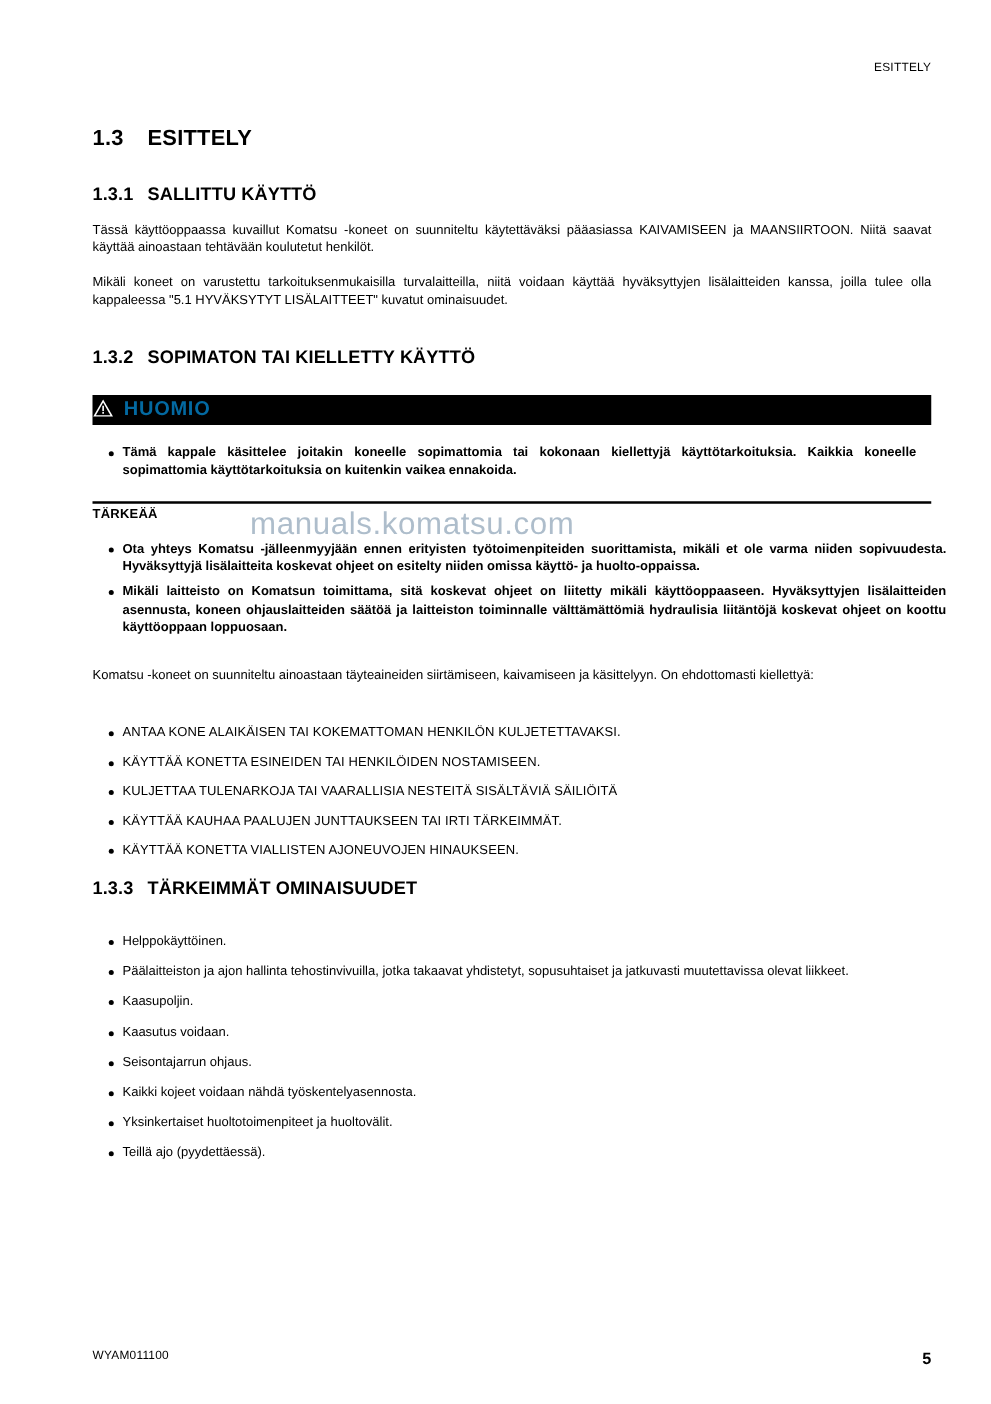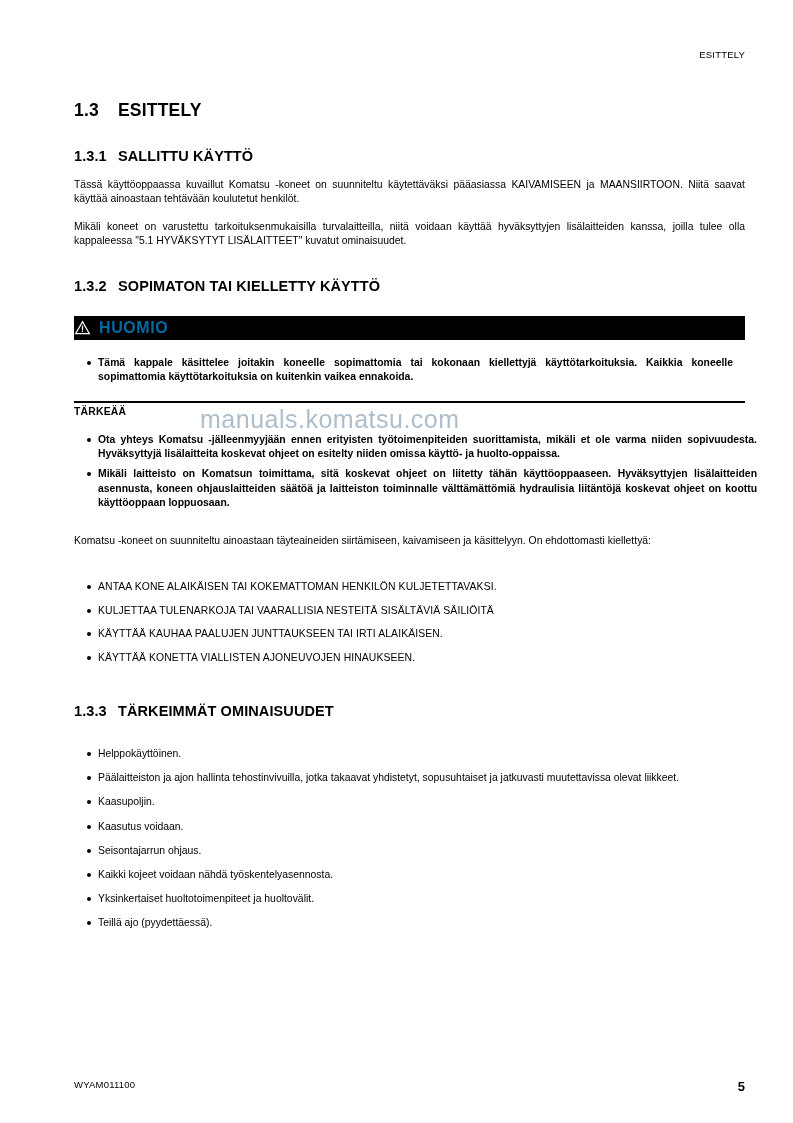--- a/index.html
+++ b/index.html
@@ -239,29 +239,30 @@
         <ul class="blist">
           <li>Tämä kappale käsittelee joitakin koneelle sopimattomia tai kokonaan kiellettyjä käyttötarkoituksia. Kaikkia koneelle sopimattomia käyttötarkoituksia on kuitenkin vaikea ennakoida.</li>
         </ul>
       </div>
     </div>
 
     <div class="tarkeaa-head">TÄRKEÄÄ</div>
 
     <ul class="blist tarkeaa-list">
       <li>Ota yhteys Komatsu -jälleenmyyjään ennen erityisten työtoimenpiteiden suorittamista, mikäli et ole varma niiden sopivuudesta. Hyväksyttyjä lisälaitteita koskevat ohjeet on esitelty niiden omissa käyttö- ja huolto-oppaissa.</li>
-      <li>Mikäli laitteisto on Komatsun toimittama, sitä koskevat ohjeet on liitetty tähän käyttöoppaaseen. Hyväksyttyjen lisälaitteiden asennusta, koneen ohjauslaitteiden säätöä ja laitteiston toiminnalle välttämättömiä hydraulisia liitäntöjä koskevat ohjeet on koottu käyttöoppaan loppuosaan.</li>
+      <li>Mikäli laitteisto on Komatsun toimittama, sitä koskevat ohjeet on liitetty mikäli käyttöoppaaseen. Hyväksyttyjen lisälaitteiden asennusta, koneen ohjauslaitteiden säätöä ja laitteiston toiminnalle välttämättömiä hydraulisia liitäntöjä koskevat ohjeet on koottu käyttöoppaan loppuosaan.</li>
     </ul>
 
     <p class="p just para3">Komatsu -koneet on suunniteltu ainoastaan täyteaineiden siirtämiseen, kaivamiseen ja käsittelyyn. On ehdottomasti kiellettyä:</p>
 
     <ul class="blist caps-list">
       <li>ANTAA KONE ALAIKÄISEN TAI KOKEMATTOMAN HENKILÖN KULJETETTAVAKSI.</li>
+      <li>KÄYTTÄÄ KONETTA ESINEIDEN TAI HENKILÖIDEN NOSTAMISEEN.</li>
       <li>KULJETTAA TULENARKOJA TAI VAARALLISIA NESTEITÄ SISÄLTÄVIÄ SÄILIÖITÄ</li>
-      <li>KÄYTTÄÄ KAUHAA PAALUJEN JUNTTAUKSEEN TAI IRTI ALAIKÄISEN.</li>
+      <li>KÄYTTÄÄ KAUHAA PAALUJEN JUNTTAUKSEEN TAI IRTI TÄRKEIMMÄT.</li>
       <li>KÄYTTÄÄ KONETTA VIALLISTEN AJONEUVOJEN HINAUKSEEN.</li>
     </ul>
 
     <div class="sec-tarkeimmat">
       <div class="h2">
         <span class="num">1.3.3</span><span>TÄRKEIMMÄT OMINAISUUDET</span>
       </div>
     </div>
 
     <ul class="blist feat-list">

